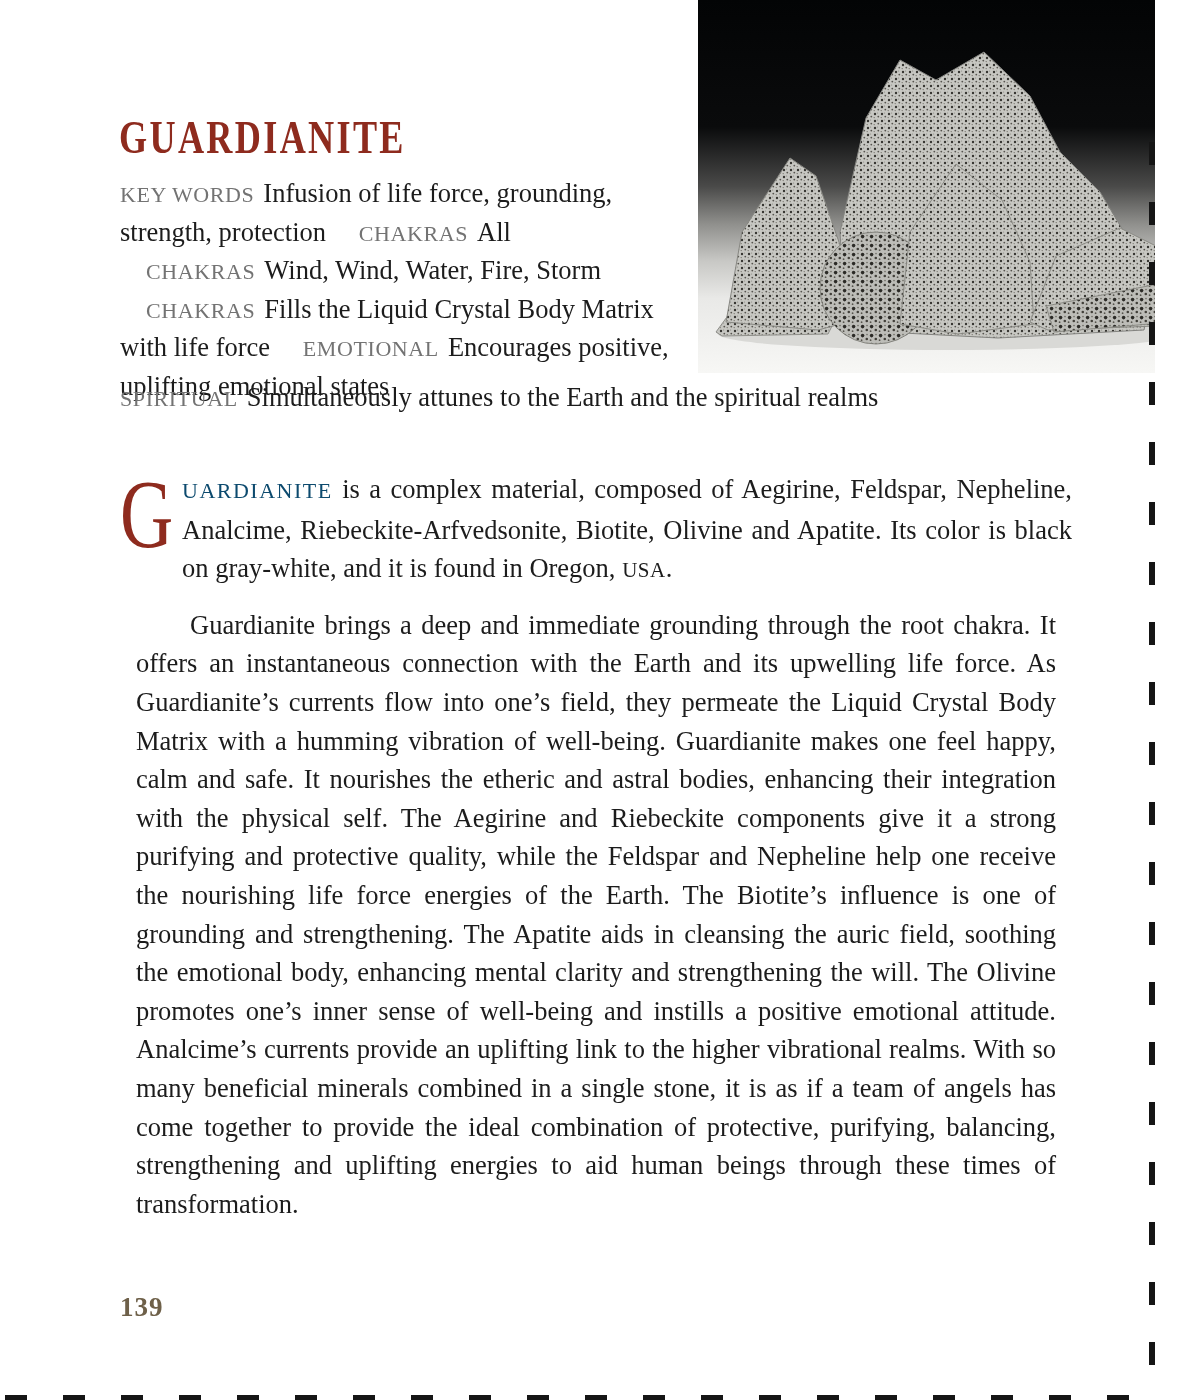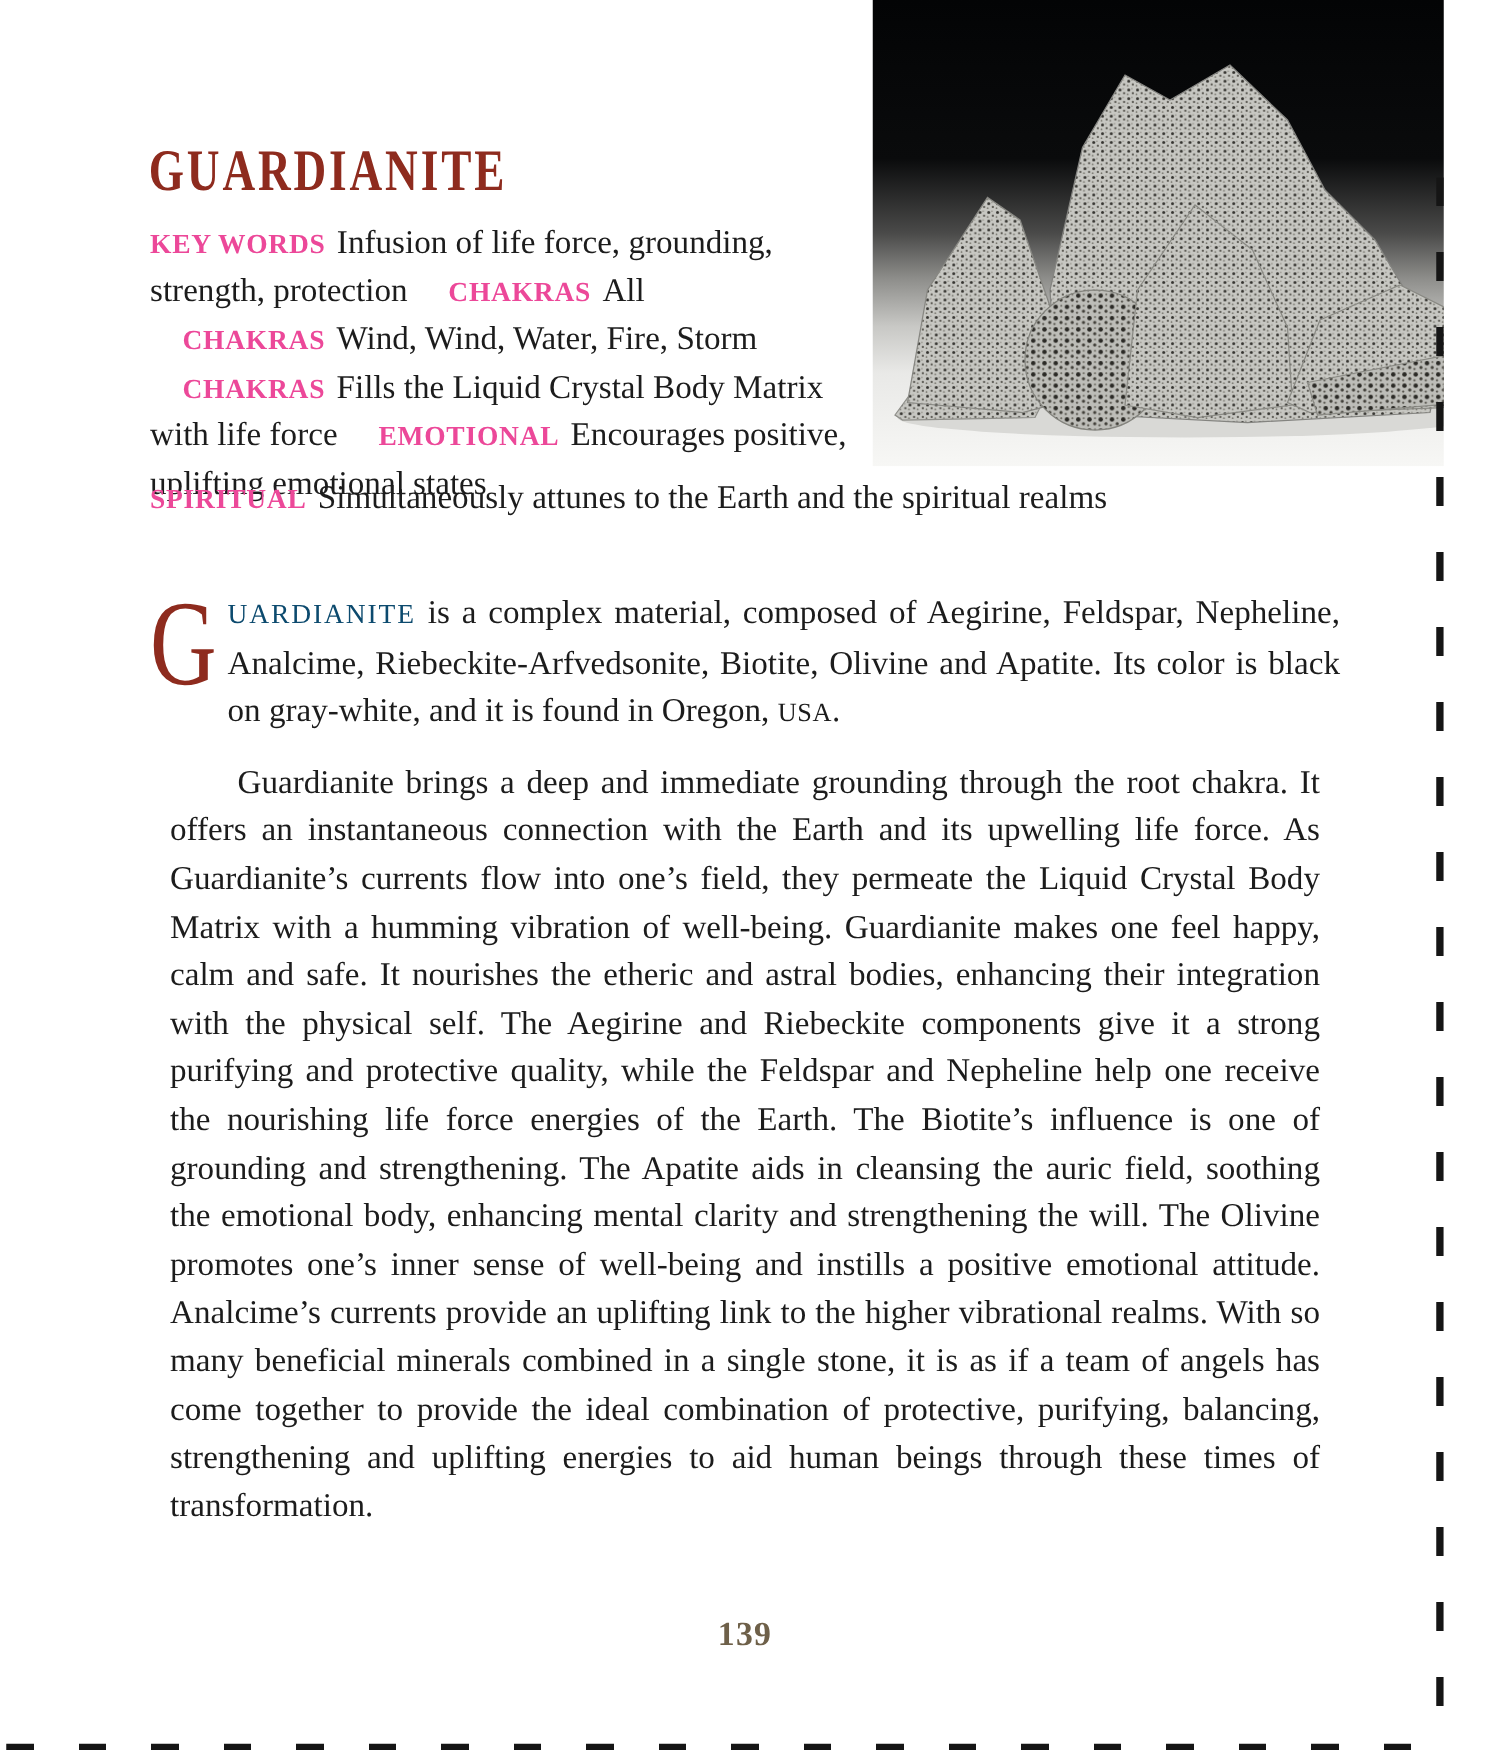--- a/index.html
+++ b/index.html
@@ -34,24 +34,24 @@
   }
 
   
   .keywords {
     position:absolute; left:120px; top:175px;
     width:578px;
     font-size:26.5px; line-height:37.6px;
   }
   .kw-label {
     font-family:"Liberation Serif", serif;
-    font-weight:bold;
+    font-weight:normal;
     font-size:22px;
     letter-spacing:0.6px;
-    color:#ec4899;
+    color:#737373;
   }
   .kw-gap { margin-left:26px; }
   .kw-val { margin-left:9px; }
   .spiritual {
     position:absolute; left:120px; top:379px;
     width:965px;
     font-size:26.5px; line-height:37.6px;
     white-space:nowrap;
   }
 
@@ -77,21 +77,21 @@
     letter-spacing:1.5px;
   }
   .tiny-caps { font-size:21px; letter-spacing:0.5px; }
   .para2 { margin:16px; text-indent:54px; }
   .para1 { margin:0; }
 
   
   .page-number {
     position:absolute; left:120px; top:1292px;
     width:952px;
-    text-align:center;
+    text-align:left;
     font-size:27px; font-weight:bold;
     color:#6e6049;
     letter-spacing:1px;
   }
 
   
   .edge-marks {
     position:absolute; right:0; top:142px;
     width:6px; height:1226px;
     background:repeating-linear-gradient(to bottom, #151515 0 23px, transparent 23px 60px);

